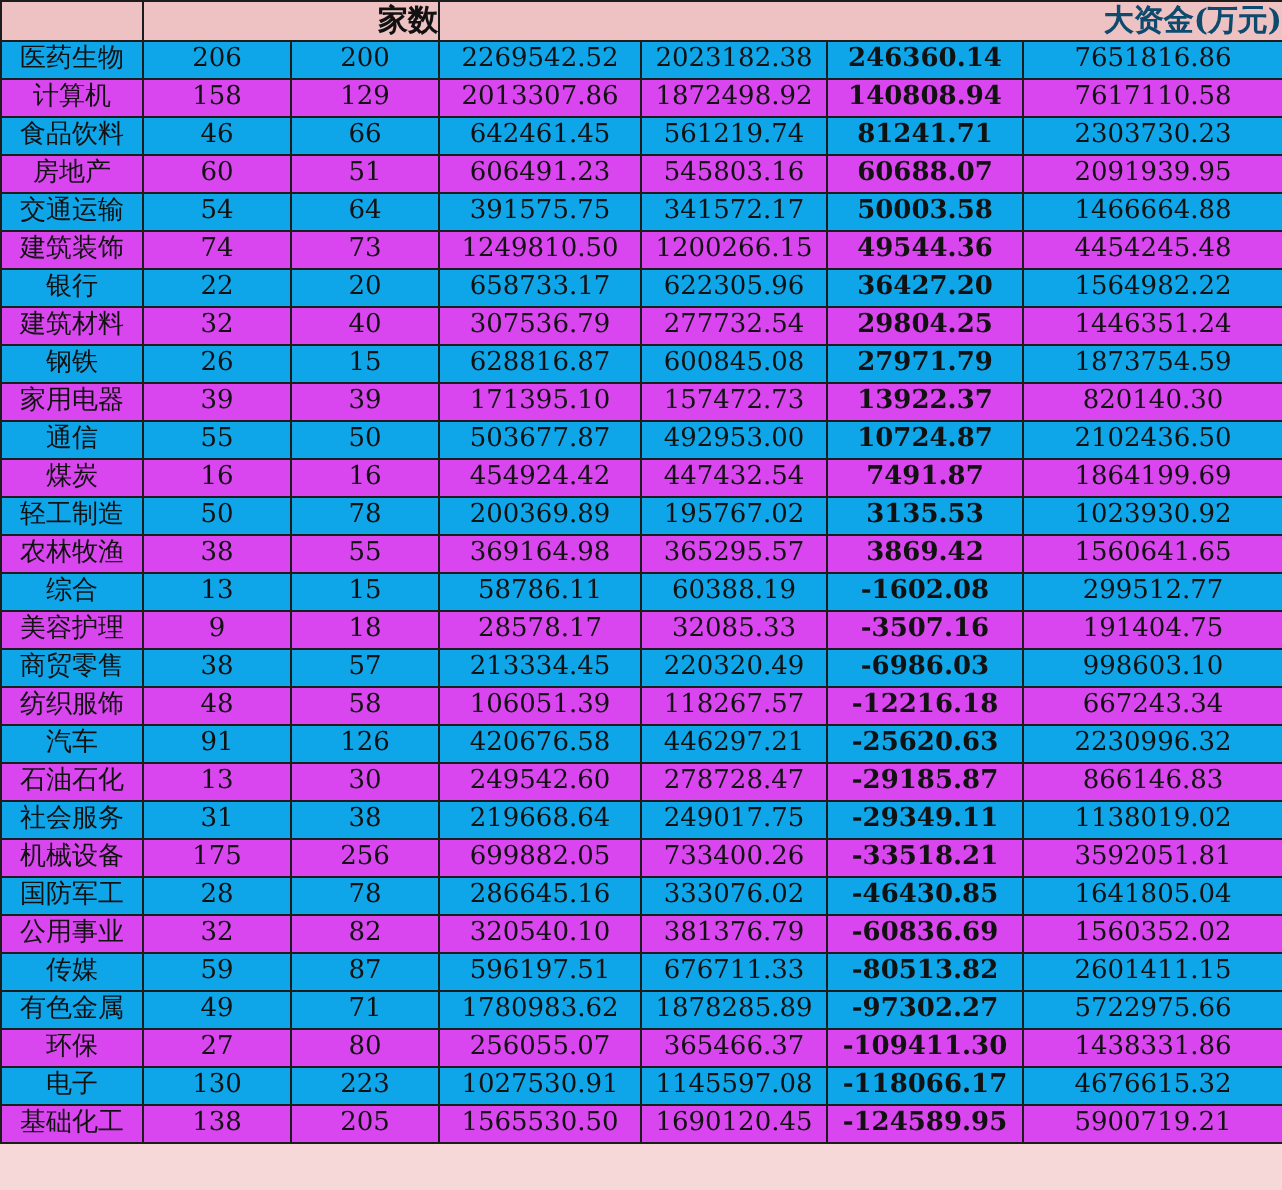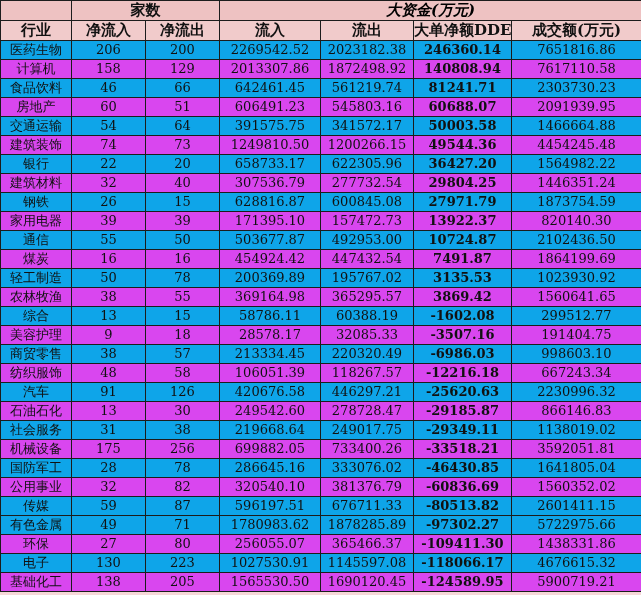--- a/index.html
+++ b/index.html
@@ -21,23 +21,23 @@
     overflow: hidden;
     white-space: nowrap;
     color: #111;
   }
   thead th {
     height: 19px;
     font-size: 15px;
     font-weight: bold;
     line-height: 19px;
   }
-  thead tr.h1 th { background: #eec2c2; }
+  thead tr.h1 th { background: #eec2c2; text-align: right; }
   thead tr.h2 th { background: #f1cbcb; }
-  thead th.red-text { color: #000000; font-style: italic; }
+  thead th.red-text { color: #0c4a6e; }
   tbody td {
     height: 18px;
     font-size: 13px;
     line-height: 18px;
     font-weight: normal;
   }
   tbody tr.dark  { background: #0ea5e9; }
   tbody tr.light { background: #d946ef; }
   tbody td.dde-cell {
     font-weight: bold;
@@ -56,29 +56,20 @@
     <col style="width:93px">
     <col style="width:98px">
     <col style="width:130px">
   </colgroup>
   <thead>
     <tr class="h1">
       <th></th>
       <th colspan="2">家数</th>
       <th colspan="4" class="red-text">大资金(万元)</th>
     </tr>
-    <tr class="h2">
-      <th>行业</th>
-      <th>净流入</th>
-      <th>净流出</th>
-      <th>流入</th>
-      <th>流出</th>
-      <th>大单净额DDE</th>
-      <th>成交额(万元)</th>
-    </tr>
   </thead>
   <tbody>
       <tr class="dark">
     <td>医药生物</td>
     <td>206</td>
     <td>200</td>
     <td>2269542.52</td>
     <td>2023182.38</td>
     <td class="dde-cell">246360.14</td>
     <td>7651816.86</td>

